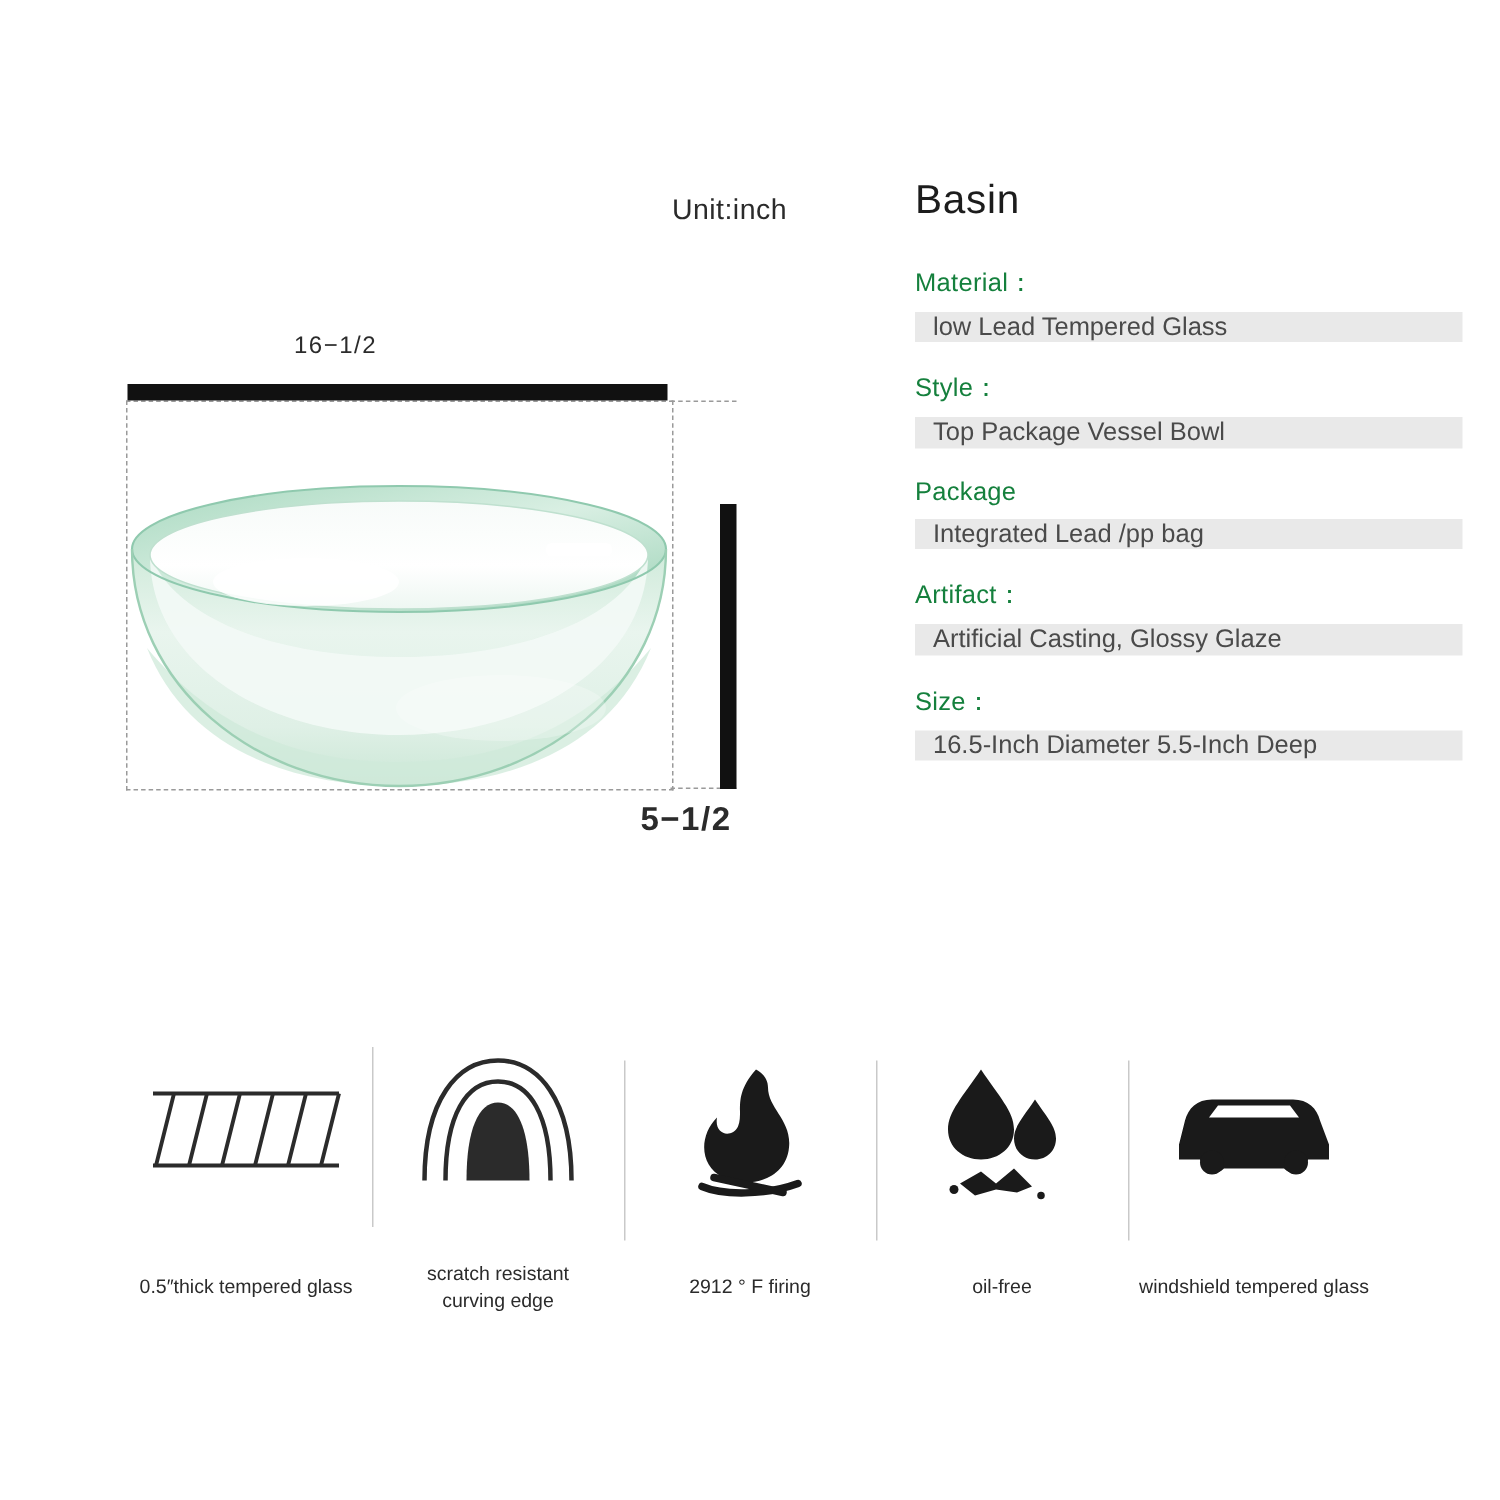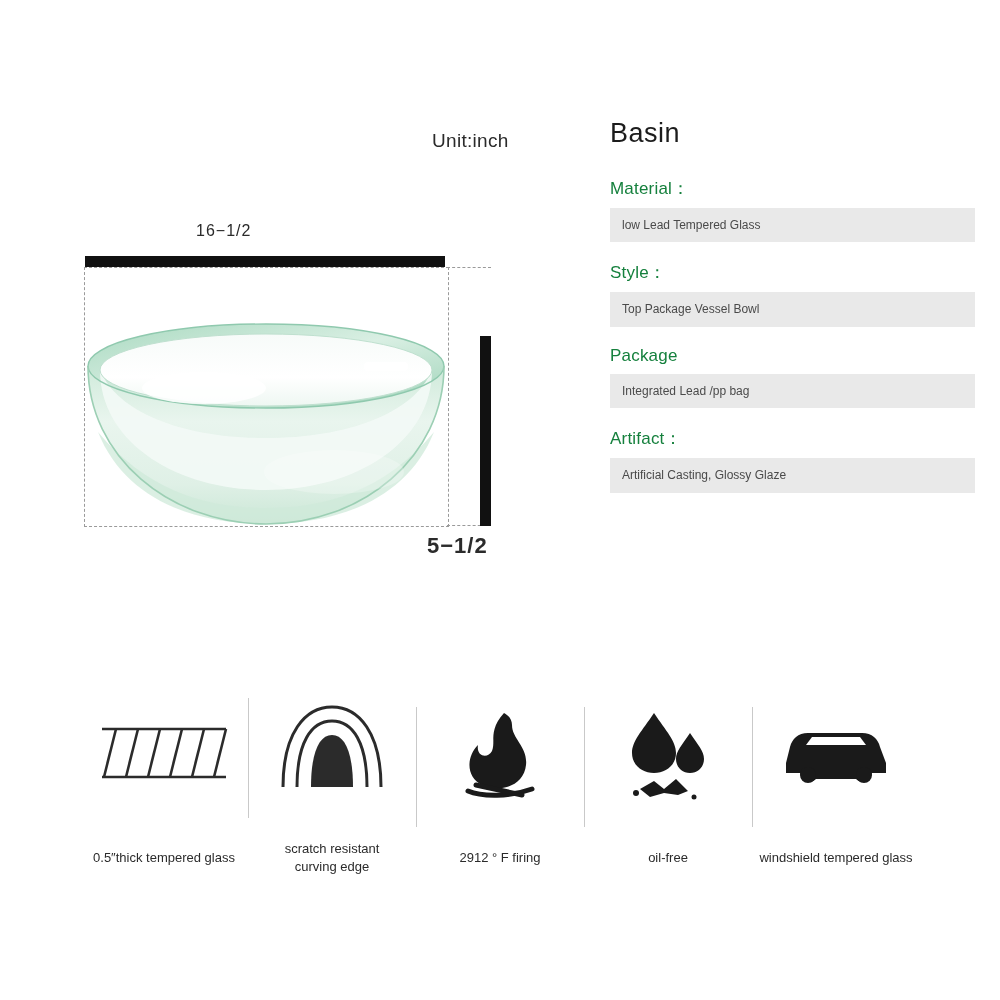--- a/index.html
+++ b/index.html
@@ -18,21 +18,21 @@
 
   .page {
     position: relative;
     width: 1000px;
     height: 1000px;
   }
 
   
   .unit-label {
     position: absolute;
-    left: 432px;
+    left: 448px;
     top: 130px;
     font-size: 19px;
     color: #2b2b2b;
     letter-spacing: 0.3px;
   }
 
   .dim-top-label {
     position: absolute;
     left: 196px;
     top: 222px;
@@ -123,22 +123,22 @@
   .spec-row { margin-bottom: 19px; }
   .spec-key {
     font-size: 17px;
     color: #15803d;
     margin-bottom: 8px;
     letter-spacing: 0.2px;
   }
   .spec-val {
     background: #e9e9e9;
     color: #4a4a4a;
-    font-size: 12px;
-    padding: 10px 12px;
+    font-size: 17px;
+    padding: 0 12px;
     line-height: 1.2;
   }
 
   
   .features {
     position: absolute;
     left: 80px;
     top: 690px;
     width: 840px;
     display: flex;
@@ -252,20 +252,24 @@
     <div class="spec-row">
       <div class="spec-key">Package</div>
       <div class="spec-val">Integrated Lead /pp bag</div>
     </div>
 
     <div class="spec-row">
       <div class="spec-key">Artifact：</div>
       <div class="spec-val">Artificial Casting, Glossy Glaze</div>
     </div>
 
+    <div class="spec-row">
+      <div class="spec-key">Size：</div>
+      <div class="spec-val">16.5-Inch Diameter 5.5-Inch Deep</div>
+    </div>
   </div>
 
   <div class="features">
 
     <div class="feature">
       <div class="feature-icon">
         <svg width="140" height="80" viewBox="0 0 140 80" xmlns="http://www.w3.org/2000/svg">
           <g stroke="#2b2b2b" stroke-width="2.6" fill="none">
             <line x1="8" y1="14" x2="132" y2="14"></line>
             <line x1="8" y1="62" x2="132" y2="62"></line>

